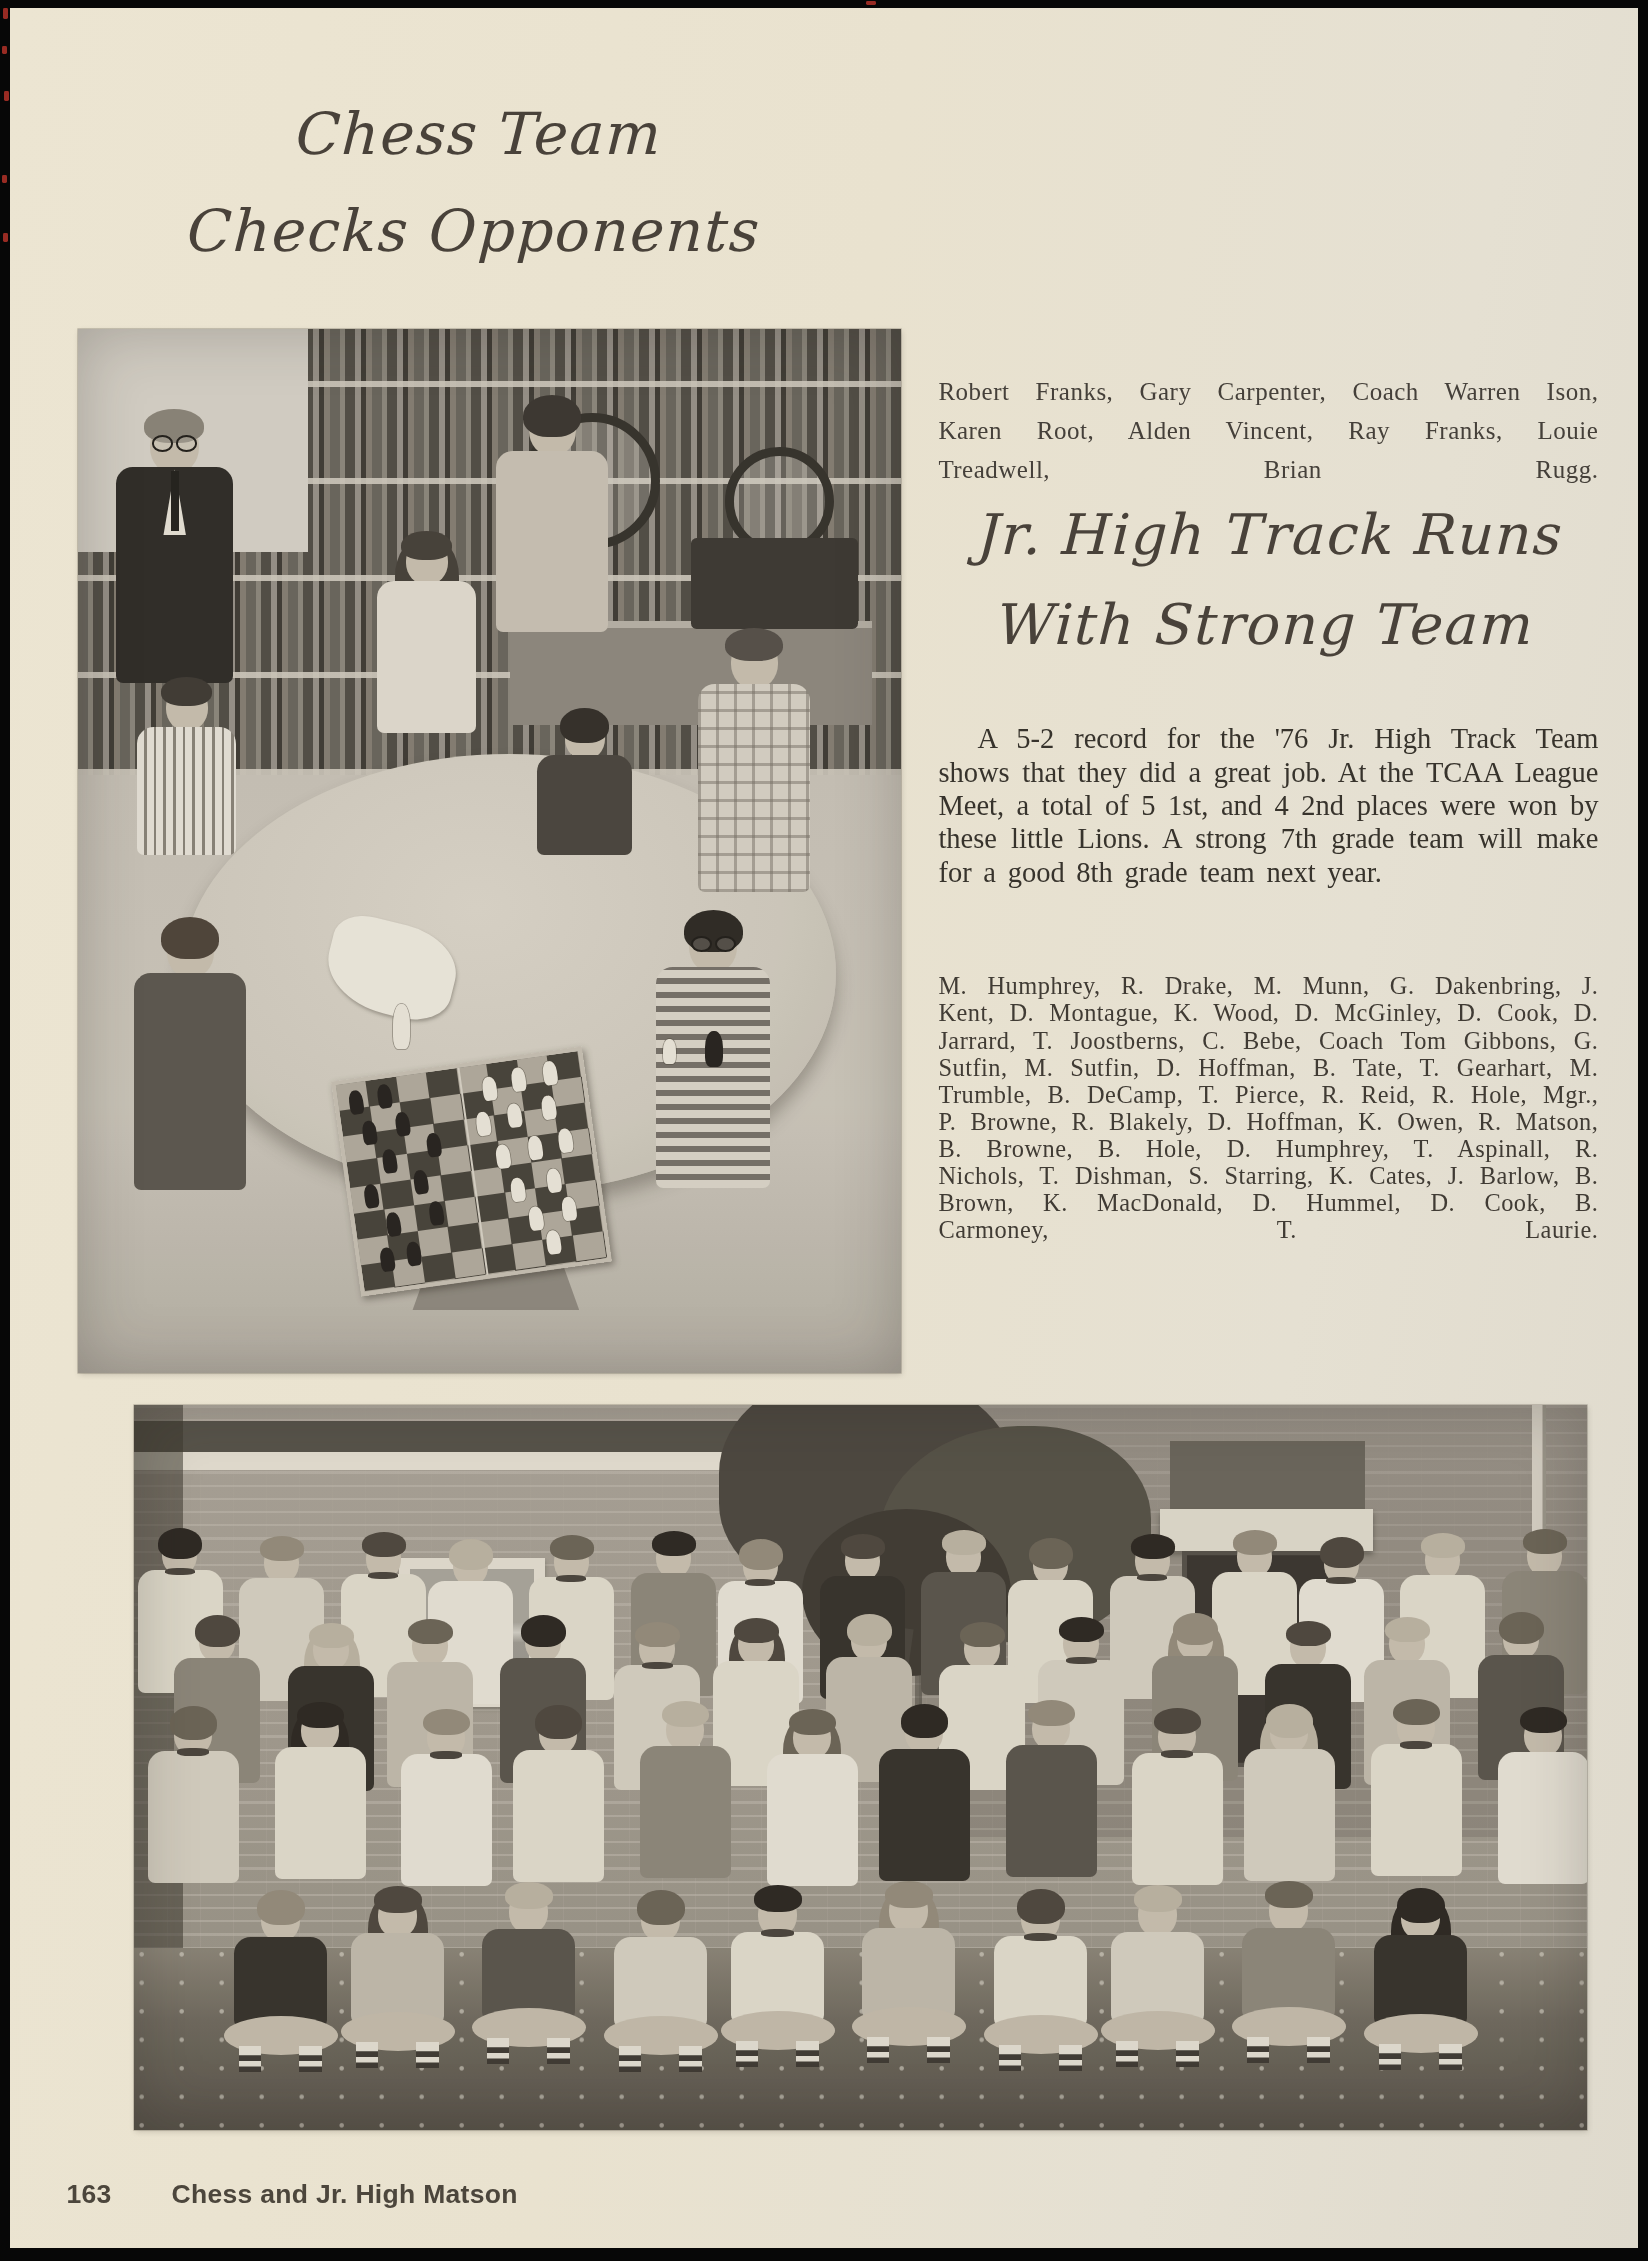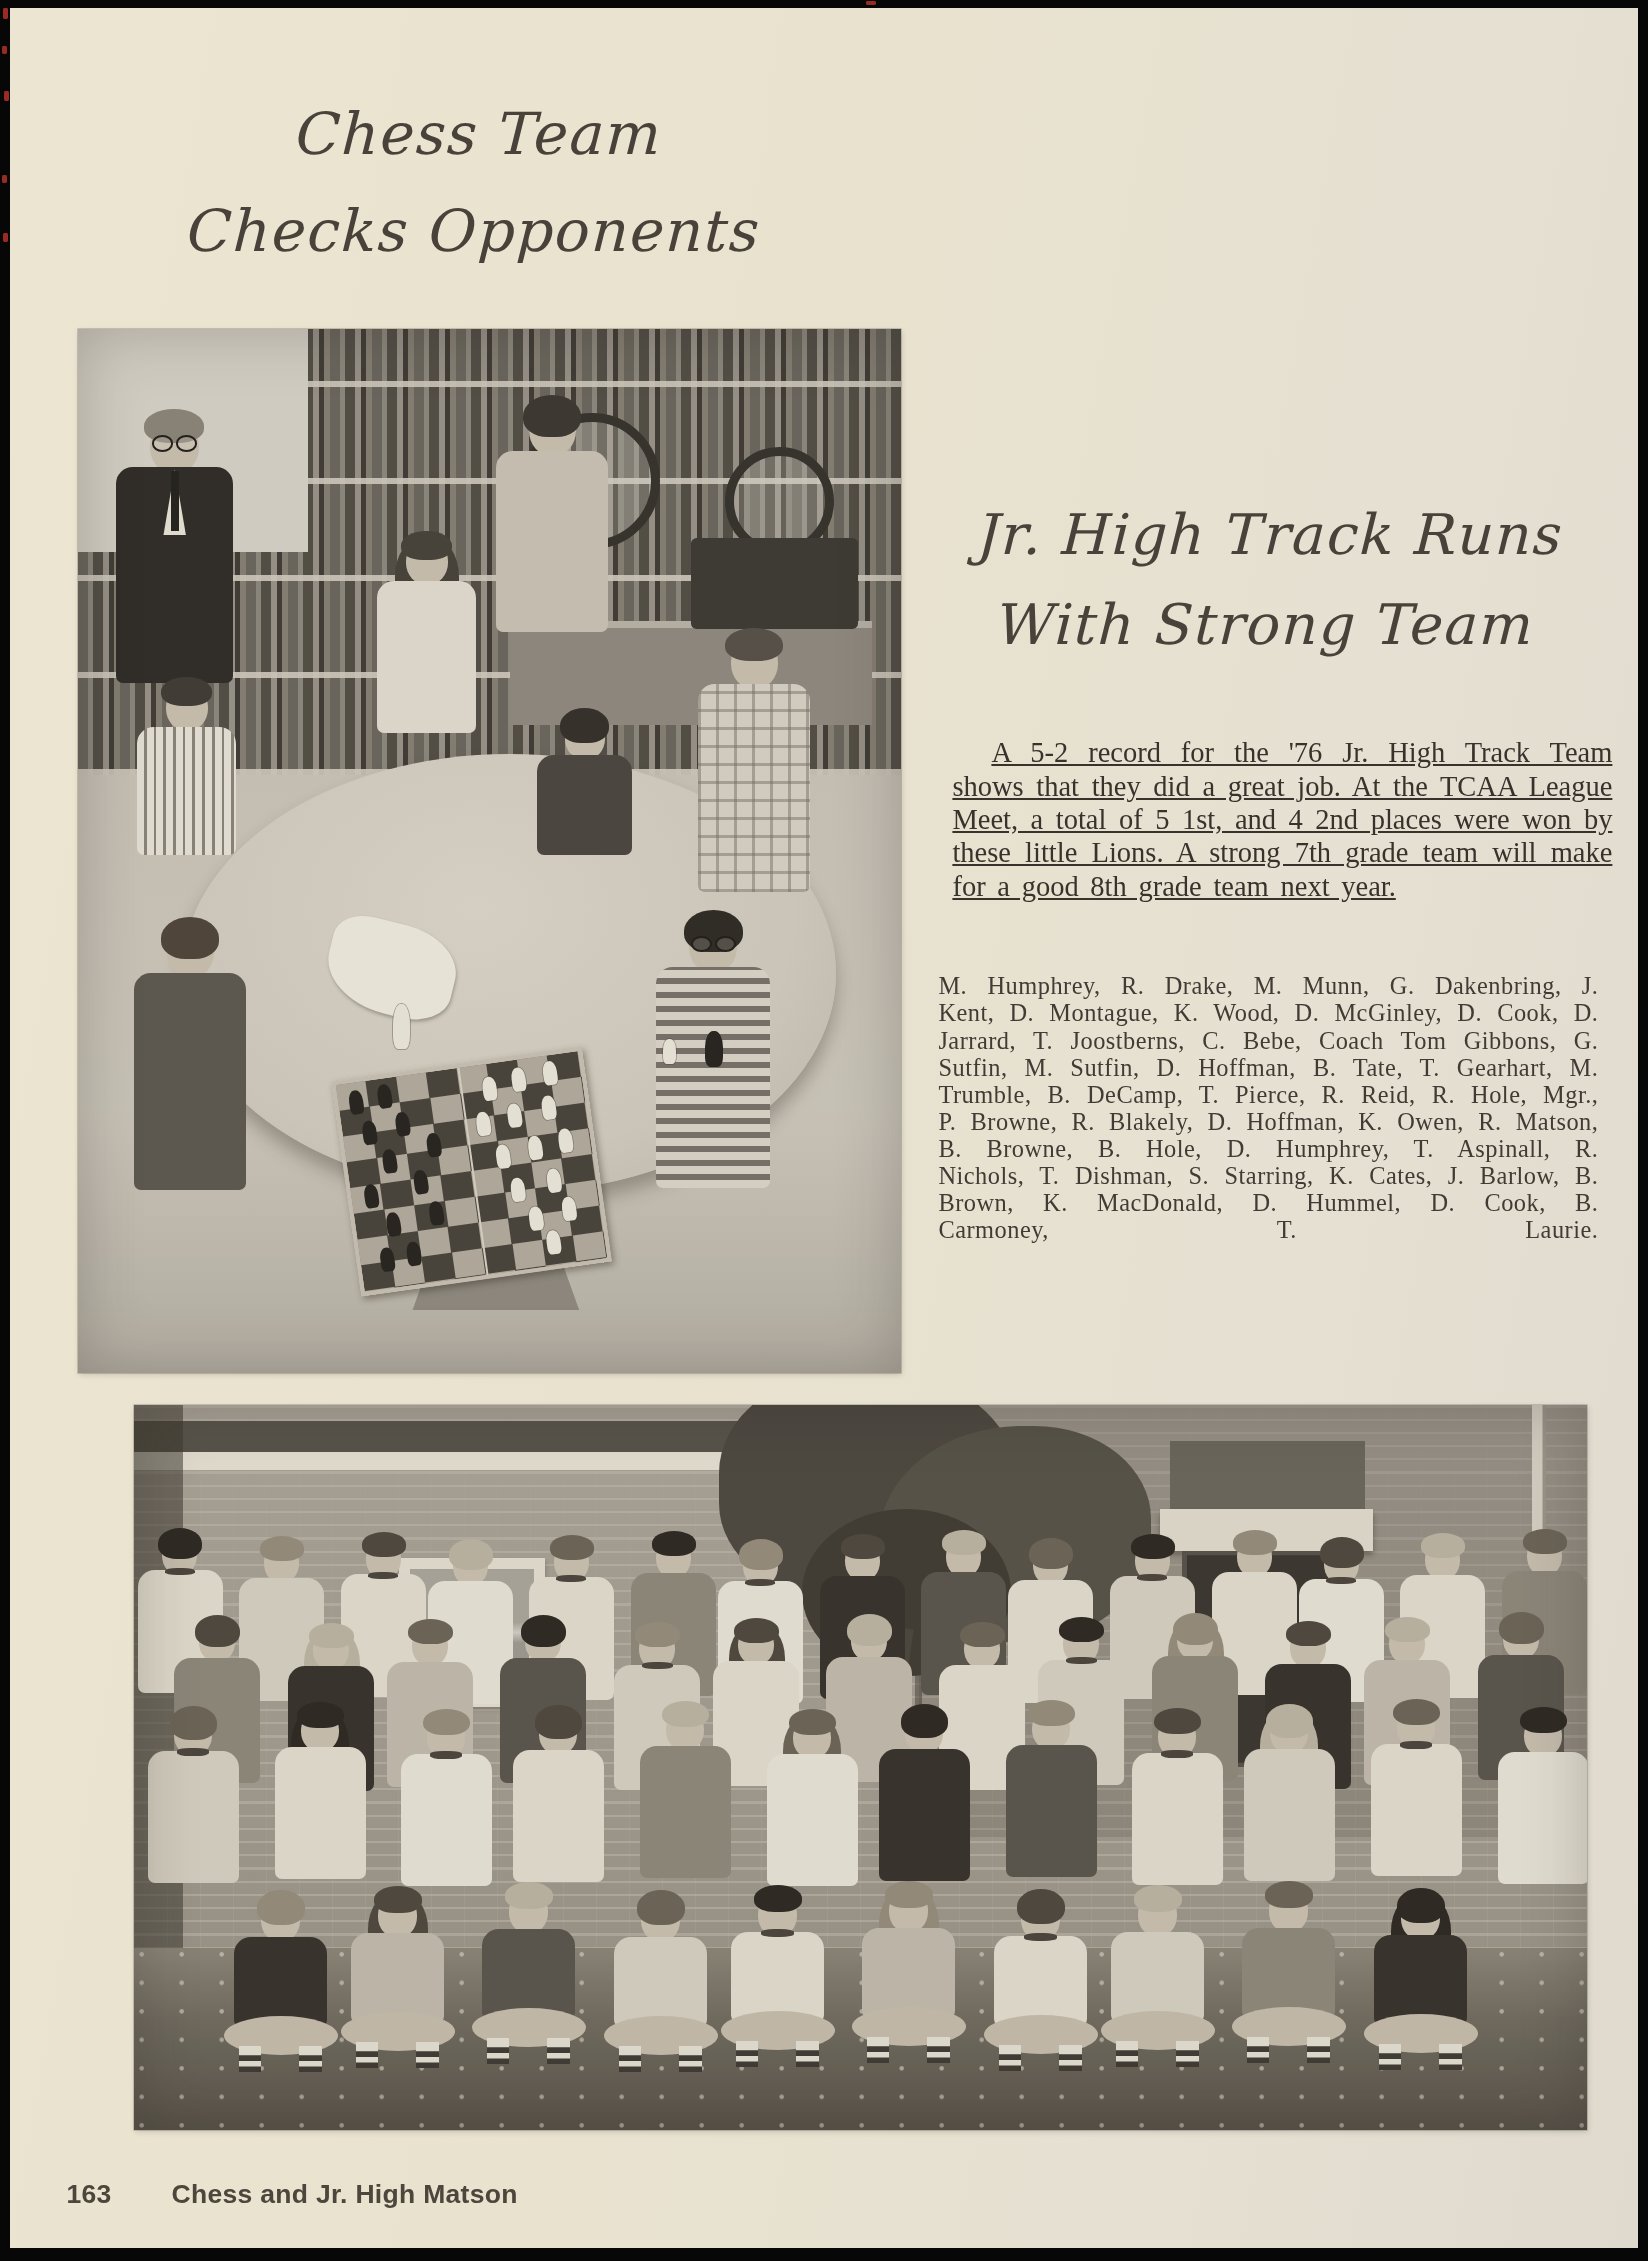--- a/index.html
+++ b/index.html
@@ -27,21 +27,21 @@
 
   
   .caption{
     position:absolute;left:928px;top:365px;width:660px;
     font-size:25px;line-height:1.55;color:#45403a;text-align:justify;
     word-spacing:.34em;letter-spacing:.02em;margin:0;
   }
   .para{
     position:absolute;left:928px;top:714px;width:660px;
     font-size:28.5px;line-height:1.17;color:#37332c;text-align:justify;
-    word-spacing:.16em;text-indent:39px;margin:14px;text-decoration:underline;
+    word-spacing:.16em;text-indent:39px;margin:0;
   }
   .roster{
     position:absolute;left:928px;top:964px;width:660px;
     font-size:24.4px;line-height:1.11;color:#403b34;text-align:justify;
     word-spacing:.30em;letter-spacing:.02em;margin:0;
   }
   .caption::after,.roster::after{content:"";display:inline-block;width:100%;}
 
   
   .photo{
@@ -241,20 +241,21 @@
           <div class="lens" style="left: 59px; top: 26px; width: 16.5px; height: 12px;"></div>
           <div class="torso" style="left: 0px; top: 57px; width: 114px; height: 221px; background: repeating-linear-gradient(0deg, rgb(219, 214, 202) 0px, rgb(219, 214, 202) 8.4px, rgb(118, 113, 106) 8.4px, rgb(118, 113, 106) 14px);"></div>
         </div>
       </div>
     <div class="tint"></div>
   <div class="pc b loosepc" style="left: 627px; top: 702px; width: 18px; height: 36px;"></div>
       <div class="pc w loosepc" style="left: 585px; top: 710px; width: 12.5px; height: 25px;"></div>
       <div class="pc w loosepc" style="left: 315px; top: 675px; width: 16.7px; height: 45px;"></div>
     </div>
 
+  <p class="caption">Robert Franks, Gary Carpenter, Coach Warren Ison, Karen Root, Alden Vincent, Ray Franks, Louie Treadwell, Brian Rugg.</p>
 
   <div class="script track-title">
     <div class="l1">Jr. High Track Runs</div>
     <div class="l2">With Strong Team</div>
   </div>
 
   <p class="para">A 5-2 record for the '76 Jr. High Track Team shows that they did a great job. At the TCAA League Meet, a total of 5 1st, and 4 2nd places were won by these little Lions. A strong 7th grade team will make for a good 8th grade team next year.</p>
   <p class="roster">M. Humphrey, R. Drake, M. Munn, G. Dakenbring, J. Kent, D. Montague, K. Wood, D. McGinley, D. Cook, D. Jarrard, T. Joostberns, C. Bebe, Coach Tom Gibbons, G. Sutfin, M. Sutfin, D. Hoffman, B. Tate, T. Gearhart, M. Trumble, B. DeCamp, T. Pierce, R. Reid, R. Hole, Mgr., P. Browne, R. Blakely, D. Hoffman, K. Owen, R. Matson, B. Browne, B. Hole, D. Humphrey, T. Aspinall, R. Nichols, T. Dishman, S. Starring, K. Cates, J. Barlow, B. Brown, K. MacDonald, D. Hummel, D. Cook, B. Carmoney, T. Laurie.</p>
 
   <div class="photo group-photo" id="groupPhoto" title="Jr. High Track Team group photo in front of the brick school building">

